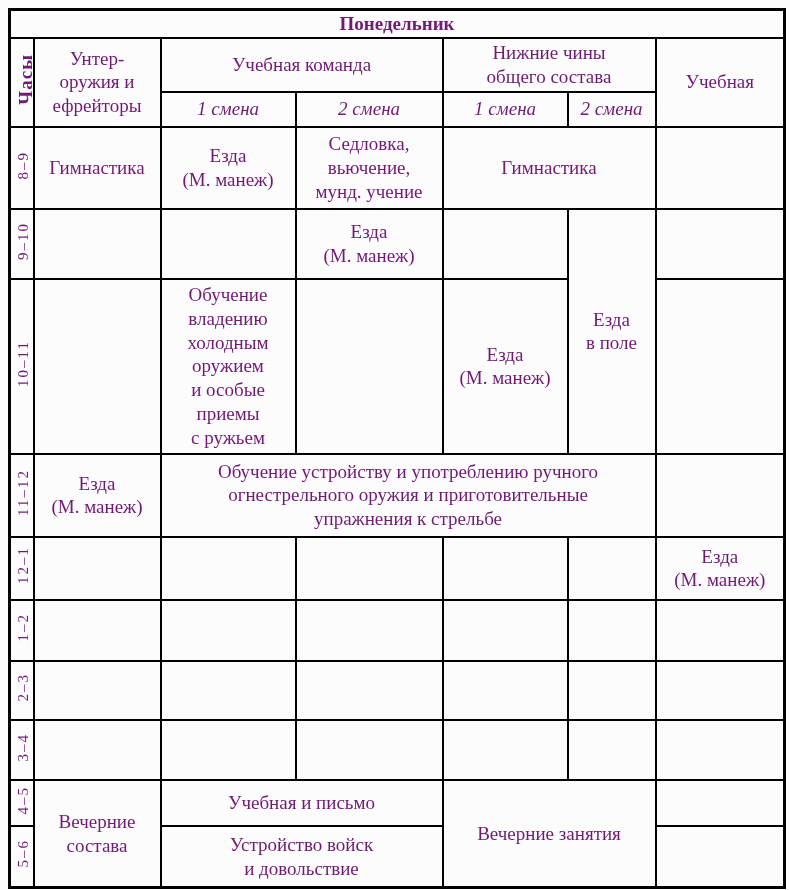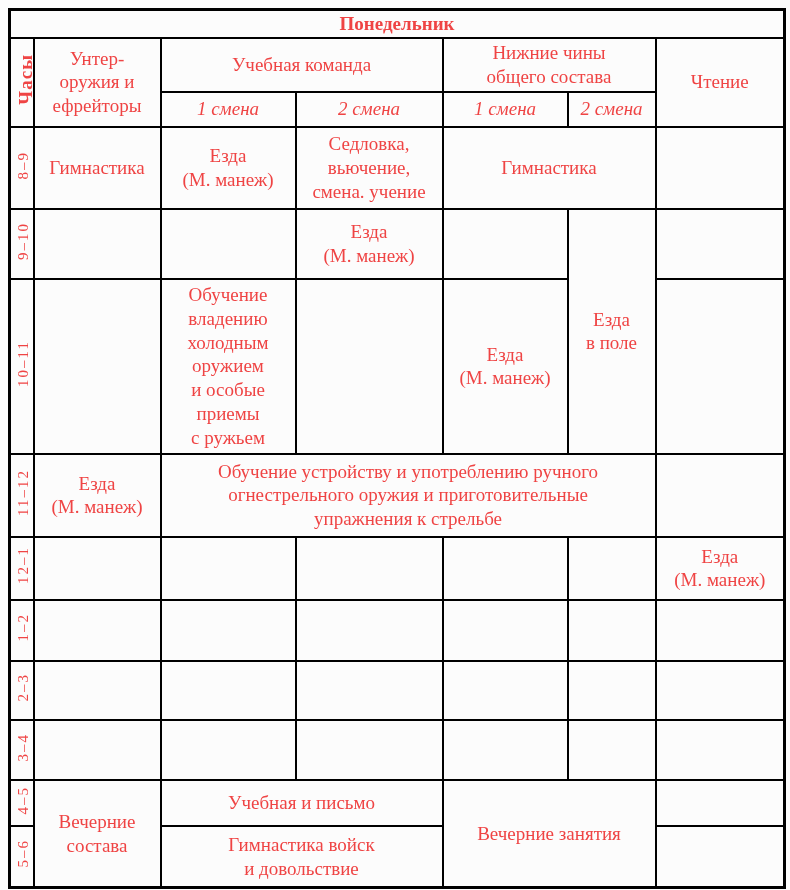--- a/index.html
+++ b/index.html
@@ -8,21 +8,21 @@
     background: #fcfcfc;
   }
   .page {
     position: relative;
     width: 790px;
     height: 890px;
     box-sizing: border-box;
     padding: 8px 7px 6px 8px;
     background: #fcfcfc;
     font-family: "Liberation Serif", "DejaVu Serif", serif;
-    color: #ef4444;
+    color: #701a75;
   }
   table.schedule {
     border-collapse: collapse;
     table-layout: fixed;
     width: 775px;
     border: 3px solid #000;
   }
   table.schedule td {
     border: 2px solid #000;
     box-sizing: border-box;
@@ -88,38 +88,38 @@
     </tr>
 
     <tr class="r-head1">
       <td rowspan="2"><span class="vtext vhead">Часы</span></td>
       <td rowspan="2">Унтер-
 оружия и
 ефрейторы</td>
       <td colspan="2">Учебная команда</td>
       <td colspan="2">Нижние чины
 общего состава</td>
-      <td rowspan="2">Чтение</td>
+      <td rowspan="2">Учебная</td>
     </tr>
 
     <tr class="r-head2">
       <td>1 смена</td>
       <td>2 смена</td>
       <td>1 смена</td>
       <td>2 смена</td>
     </tr>
 
     <tr class="r-8-9">
       <td><span class="vtext">8–9</span></td>
       <td>Гимнастика</td>
       <td>Езда
 (М. манеж)</td>
       <td>Седловка,
 вьючение,
-смена. учение</td>
+мунд. учение</td>
       <td colspan="2">Гимнастика</td>
       <td></td>
     </tr>
 
     <tr class="r-9-10">
       <td><span class="vtext">9–10</span></td>
       <td></td>
       <td></td>
       <td>Езда
 (М. манеж)</td>
@@ -200,19 +200,19 @@
       <td><span class="vtext">4–5</span></td>
       <td rowspan="2">Вечерние
 состава</td>
       <td colspan="2">Учебная и письмо</td>
       <td colspan="2" rowspan="2">Вечерние занятия</td>
       <td></td>
     </tr>
 
     <tr class="r-5-6">
       <td><span class="vtext">5–6</span></td>
-      <td colspan="2">Гимнастика войск
+      <td colspan="2">Устройство войск
 и довольствие</td>
       <td></td>
     </tr>
   </tbody>
     </table>
 </div>
 
 </body></html>

